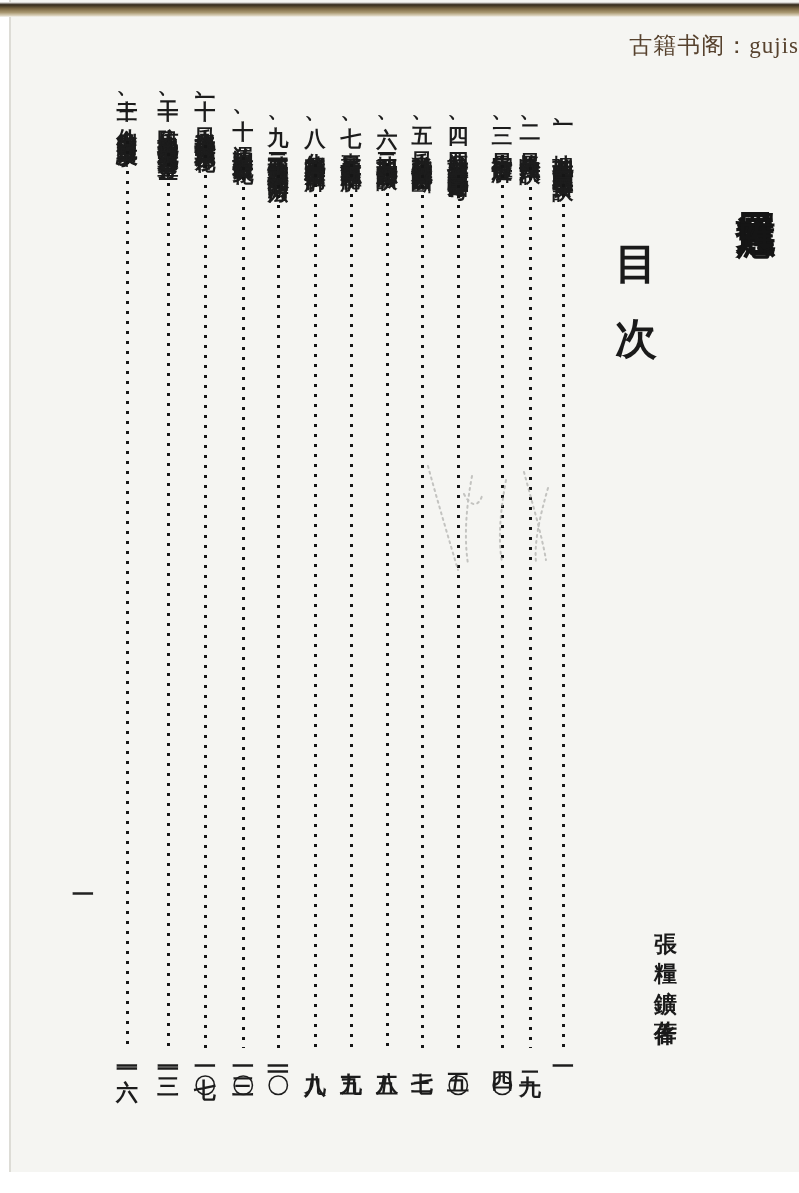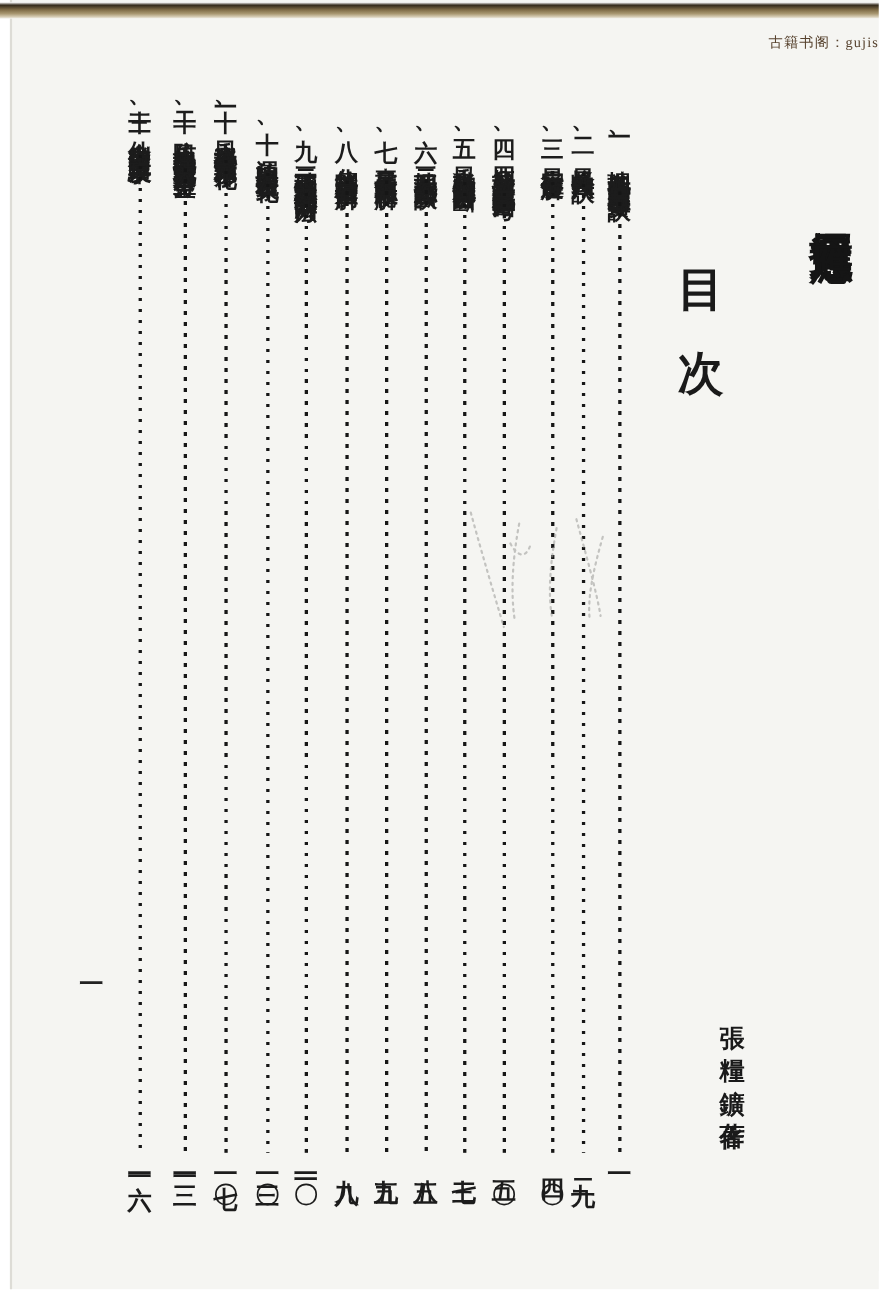--- a/index.html
+++ b/index.html
@@ -10,21 +10,21 @@
     color:#1b1b1b;
   }
   .paper{position:absolute;left:9px;top:0;right:0;bottom:21px;background:#f5f5f2;}
   .crease{position:absolute;left:9px;top:0;width:2px;bottom:21px;background:#dddcd6;}
   .top-band{
     position:absolute;left:0;top:2px;width:799px;height:15px;
     background:linear-gradient(to bottom,#ffffff 0%,#33291a 18%,#7d6a45 45%,#a99872 70%,#d9d0ba 90%,#f5f5f2 100%);
   }
   .site-mark{
     position:absolute;top:30px;right:0px;white-space:nowrap;
-    font-size:13px;letter-spacing:1px;color:#57422e;
+    font-size:23px;letter-spacing:1px;color:#57422e;
   }
   .vtext{writing-mode:vertical-rl;text-orientation:upright;}
   .book-title{
     position:absolute;left:731px;top:180px;width:48px;
     font-size:40px;line-height:48px;font-weight:700;letter-spacing:1px;color:#151515;
   }
   .toc-heading{
     position:absolute;left:612px;top:213px;width:48px;
     font-size:42px;line-height:48px;font-weight:700;letter-spacing:72px;color:#1a1a1a;
   }

